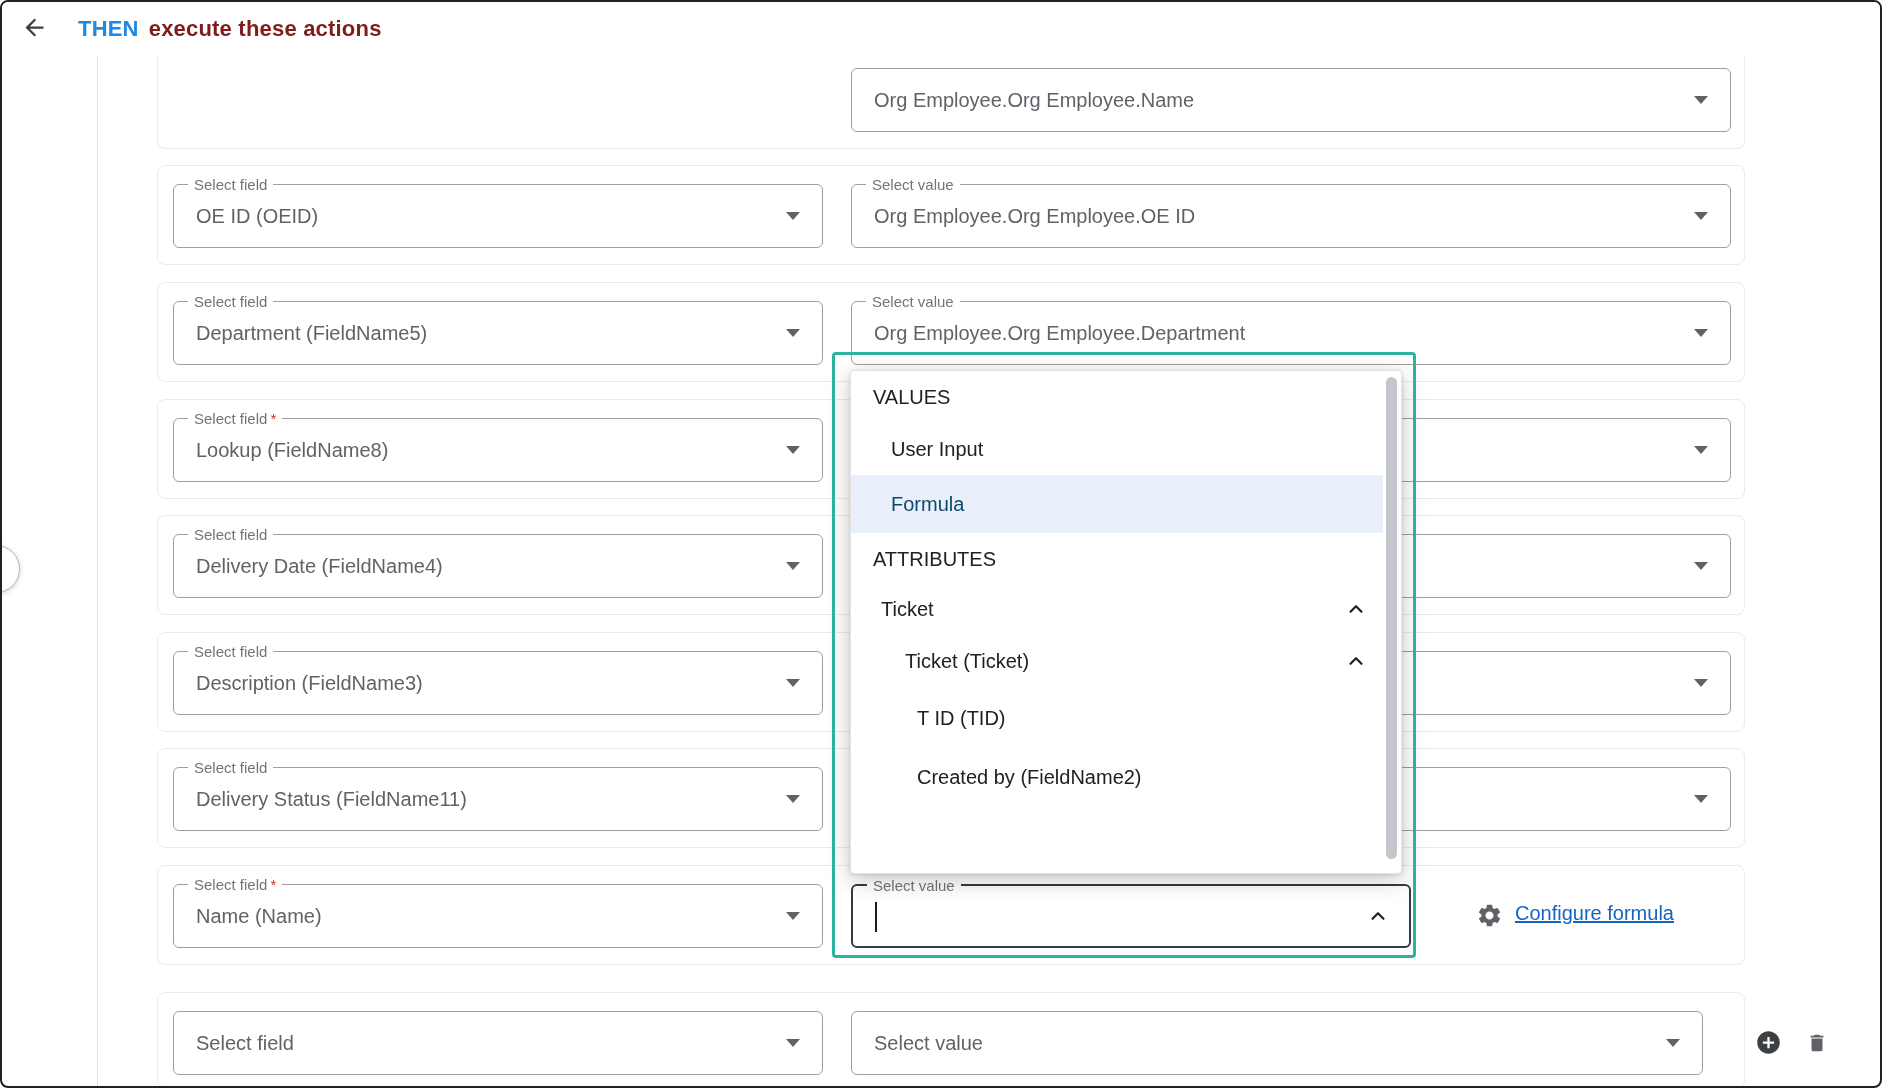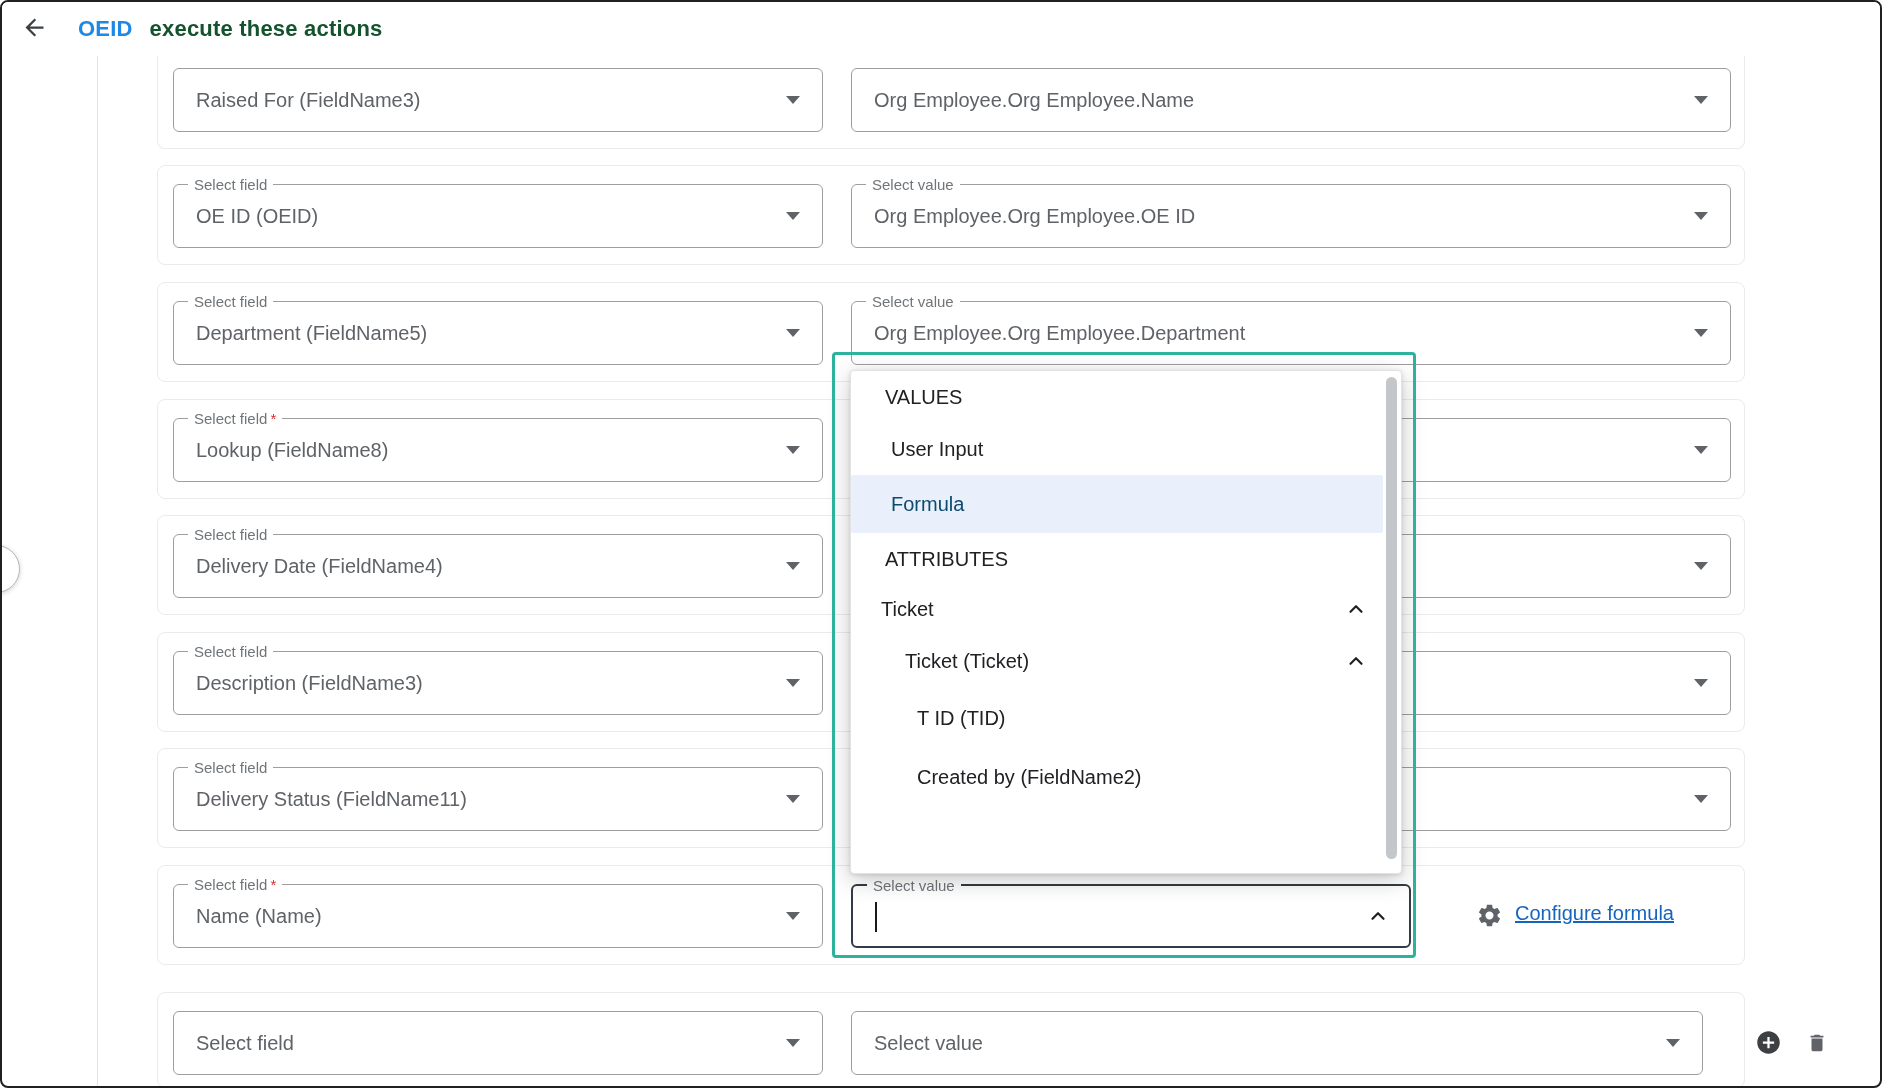--- a/index.html
+++ b/index.html
@@ -6,21 +6,21 @@
   .page{position:relative;width:1882px;height:1088px;background:#fff;border:2px solid #202020;
         border-radius:8px;box-sizing:border-box;overflow:hidden;}
 
   
   .header{position:absolute;top:0;left:0;right:0;height:54px;background:#fff;z-index:40;
           display:flex;align-items:center;}
   .back-btn{margin-left:16px;width:32px;height:32px;display:flex;align-items:center;justify-content:center;
             cursor:pointer;}
   .title{margin-left:28px;font-size:22px;letter-spacing:.2px;white-space:nowrap;}
   .title .then{color:#1E88E5;font-weight:bold;}
-  .title .rest{color:#14532d;font-weight:600;margin-left:17px;}
+  .title .rest{color:#7f1d1d;font-weight:600;margin-left:10px;}
 
   
   .vline{position:absolute;left:95px;top:54px;bottom:0;width:1px;background:#e3e3e3;z-index:1;}
   .side-knob{position:absolute;left:-30px;top:543px;width:46px;height:46px;border-radius:50%;
              background:#fff;border:1px solid #b9b9b9;box-shadow:0 1px 5px rgba(0,0,0,.18);z-index:3;}
 
   
   .row{position:absolute;left:155px;width:1588px;height:100px;border:1px solid #ebebeb;
        border-radius:8px;background:#fff;box-sizing:border-box;}
   .row.clip-top{border-top-color:transparent;}
@@ -51,21 +51,21 @@
   .formula-link{font-size:20px;color:#1565C0;font-weight:500;text-decoration:underline;cursor:pointer;
                 white-space:nowrap;}
   .gear{display:flex;cursor:pointer;}
 
   
   .dd-panel{position:absolute;left:848px;top:368px;width:552px;height:504px;background:#fff;
             border:1px solid #e3e3e3;border-radius:4px;z-index:20;box-sizing:border-box;
             box-shadow:0 6px 24px rgba(0,0,0,.22),0 1px 4px rgba(0,0,0,.12);overflow:hidden;}
   .dd-item{position:relative;display:flex;align-items:center;font-size:20px;color:#202124;
            cursor:pointer;box-sizing:border-box;}
-  .dd-header{padding-left:34px;font-weight:500;cursor:default;}
+  .dd-header{padding-left:22px;font-weight:500;cursor:default;}
   .lvl1{padding-left:40px;}
   .lvl0g{padding-left:30px;text-align:center;}
   .lvl1g{padding-left:54px;}
   .lvl2{padding-left:66px;}
   .dd-item.selected{background:#e9f0fb;color:#0c4a6e;margin-right:18px;border-radius:2px;}
   .chev{position:absolute;right:34px;top:50%;margin-top:-11px;}
   .dd-scroll{position:absolute;right:4px;top:6px;width:11px;height:482px;background:#c3c7cb;
              border-radius:6px;cursor:pointer;}
 
   
@@ -82,32 +82,28 @@
 
   <div class="header">
     <div class="back-btn">
       <span>
         <svg width="27" height="27" viewBox="0 0 24 24" fill="#3c4043">
             <path d="M20 11H7.83l5.59-5.59L12 4l-8 8 8 8 1.41-1.41L7.83 13H20v-2z"></path>
           </svg>
       </span>
     </div>
     <div class="title">
-      <span class="then">OEID</span><span class="rest">execute these actions</span>
+      <span class="then">THEN</span><span class="rest">execute these actions</span>
     </div>
   </div>
 
   <div class="vline"></div>
   <div class="side-knob"></div>
 
   <div class="row clip-top" style="top:47px;">
-    <div class="select f-left">
-      <span class="fvalue">Raised For (FieldName3)</span>
-      <span class="caret-down"></span>
-    </div>
     <div class="select f-right">
       <span class="fvalue">Org Employee.Org Employee.Name</span>
       <span class="caret-down"></span>
     </div>
   </div>
 
   <div class="row" style="top:163px;">
     <div class="select f-left">
       <span class="flabel"><span>Select field</span></span>
       <span class="fvalue">OE ID (OEID)</span>

